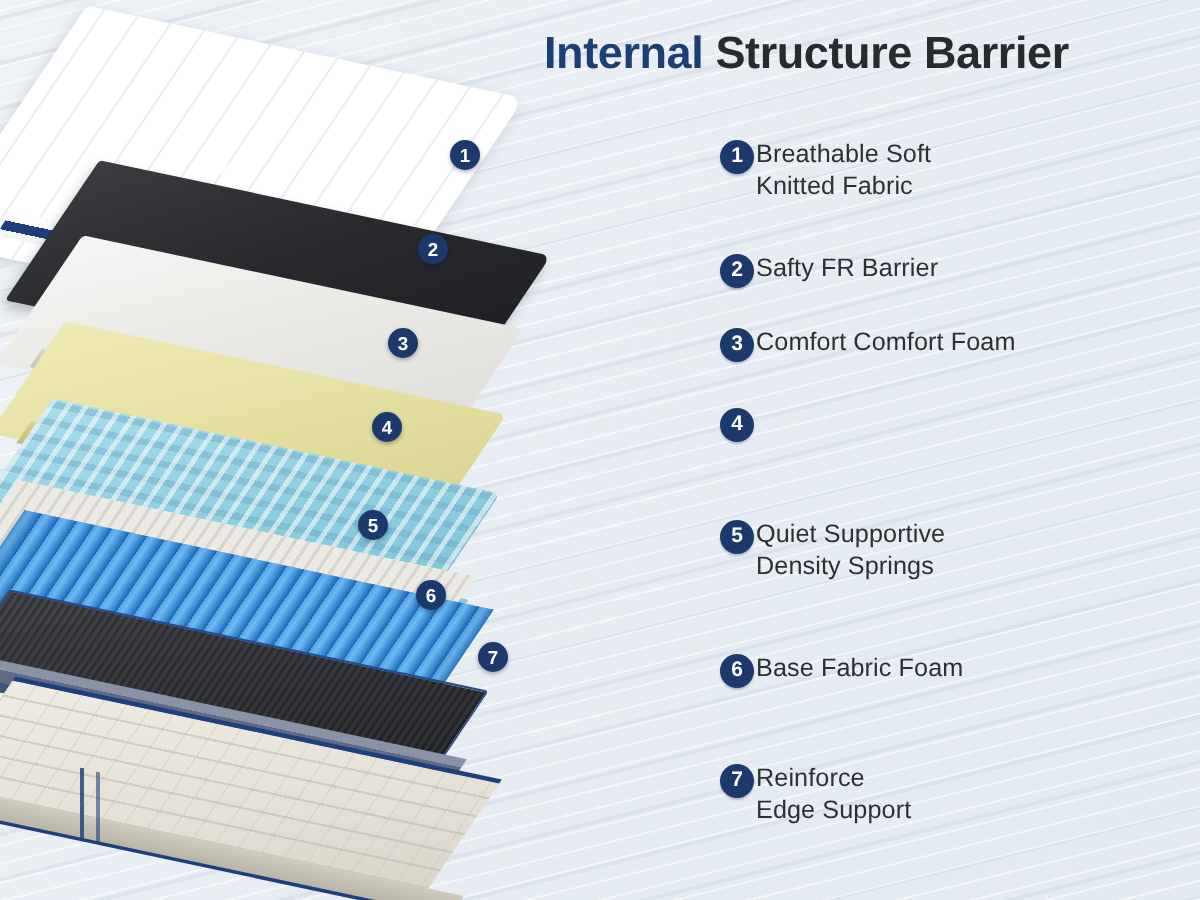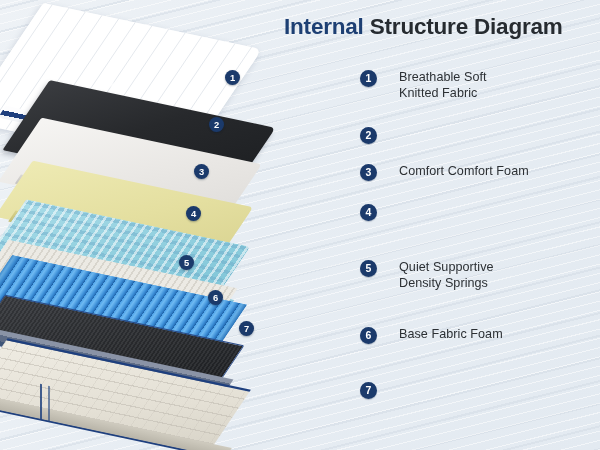--- a/index.html
+++ b/index.html
@@ -14,34 +14,34 @@
       repeating-linear-gradient(-14deg, rgba(255,255,255,0.55) 0px, rgba(255,255,255,0.55) 1px, rgba(0,0,0,0) 1px, rgba(0,0,0,0) 9px),
       repeating-linear-gradient(-14deg, rgba(207,216,226,0.45) 0px, rgba(207,216,226,0.45) 2px, rgba(0,0,0,0) 2px, rgba(0,0,0,0) 22px),
       linear-gradient(118deg,#eef2f6 0%,#e7edf3 45%,#e3eaf1 100%);
   }
   
   #title{
     position:absolute;left:272px;top:14px;width:320px;
     font-size:22.5px;font-weight:bold;letter-spacing:-0.2px;
     white-space:nowrap;
   }
-  #title .a{color:#1d3f73;margin-left:12px;}
+  #title .a{color:#1d3f73;}
   #title .b{color:#262b30;}
 
   
   #legend{position:absolute;left:360px;top:62px;width:240px;}
   .leg-row{position:absolute;display:flex;align-items:flex-start;}
   .leg-badge{
     width:17px;height:17px;border-radius:50%;
     background:#1b3a6b;color:#fff;flex:0 0 17px;
     font-size:10.5px;font-weight:bold;line-height:17px;text-align:center;
     box-shadow:0 1px 1px rgba(20,40,70,.25);
   }
   .leg-text{
-    margin-left:22px;color:#2c3034;font-size:12.6px;line-height:15.6px;
+    margin-left:1px;color:#2c3034;font-size:12.6px;line-height:15.6px;
     white-space:pre-line;letter-spacing:.05px;
   }
 
   
   #mattress{position:absolute;left:-18px;top:8px;width:360px;height:436px;}
   .layer{position:absolute;}
   .slab{
     position:absolute;width:300px;height:96px;
     transform:skewX(-38deg);
   }
@@ -234,33 +234,34 @@
     <div class="art-badge" style="left:243px;top:62px;">1</div>
     <div class="art-badge" style="left:227px;top:109px;">2</div>
     <div class="art-badge" style="left:212px;top:156px;">3</div>
     <div class="art-badge" style="left:204px;top:198px;">4</div>
     <div class="art-badge" style="left:197px;top:247px;">5</div>
     <div class="art-badge" style="left:226px;top:282px;">6</div>
     <div class="art-badge" style="left:257px;top:313px;">7</div>
   </div>
 
   <div id="title">
-    <span class="a">Internal</span><span class="b"> Structure Diagram</span>
+    <span class="a">Internal</span><span class="b"> Structure Barrier</span>
   </div>
 
   <div id="legend">
 
     <div class="leg-row" style="top:8px;left:0;">
       <div class="leg-badge">1</div>
       <div class="leg-text">Breathable Soft
 Knitted Fabric</div>
     </div>
 
     <div class="leg-row" style="top:65px;left:0;">
       <div class="leg-badge">2</div>
+      <div class="leg-text">Safty FR Barrier</div>
     </div>
 
     <div class="leg-row" style="top:102px;left:0;">
       <div class="leg-badge">3</div>
       <div class="leg-text">Comfort Comfort Foam</div>
     </div>
 
     <div class="leg-row" style="top:142px;left:0;">
       <div class="leg-badge">4</div>
     </div>
@@ -271,16 +272,18 @@
 Density Springs</div>
     </div>
 
     <div class="leg-row" style="top:265px;left:0;">
       <div class="leg-badge">6</div>
       <div class="leg-text">Base Fabric Foam</div>
     </div>
 
     <div class="leg-row" style="top:320px;left:0;">
       <div class="leg-badge">7</div>
+      <div class="leg-text">Reinforce
+Edge Support</div>
     </div>
 
   </div>
 </div>
 
 </body></html>

